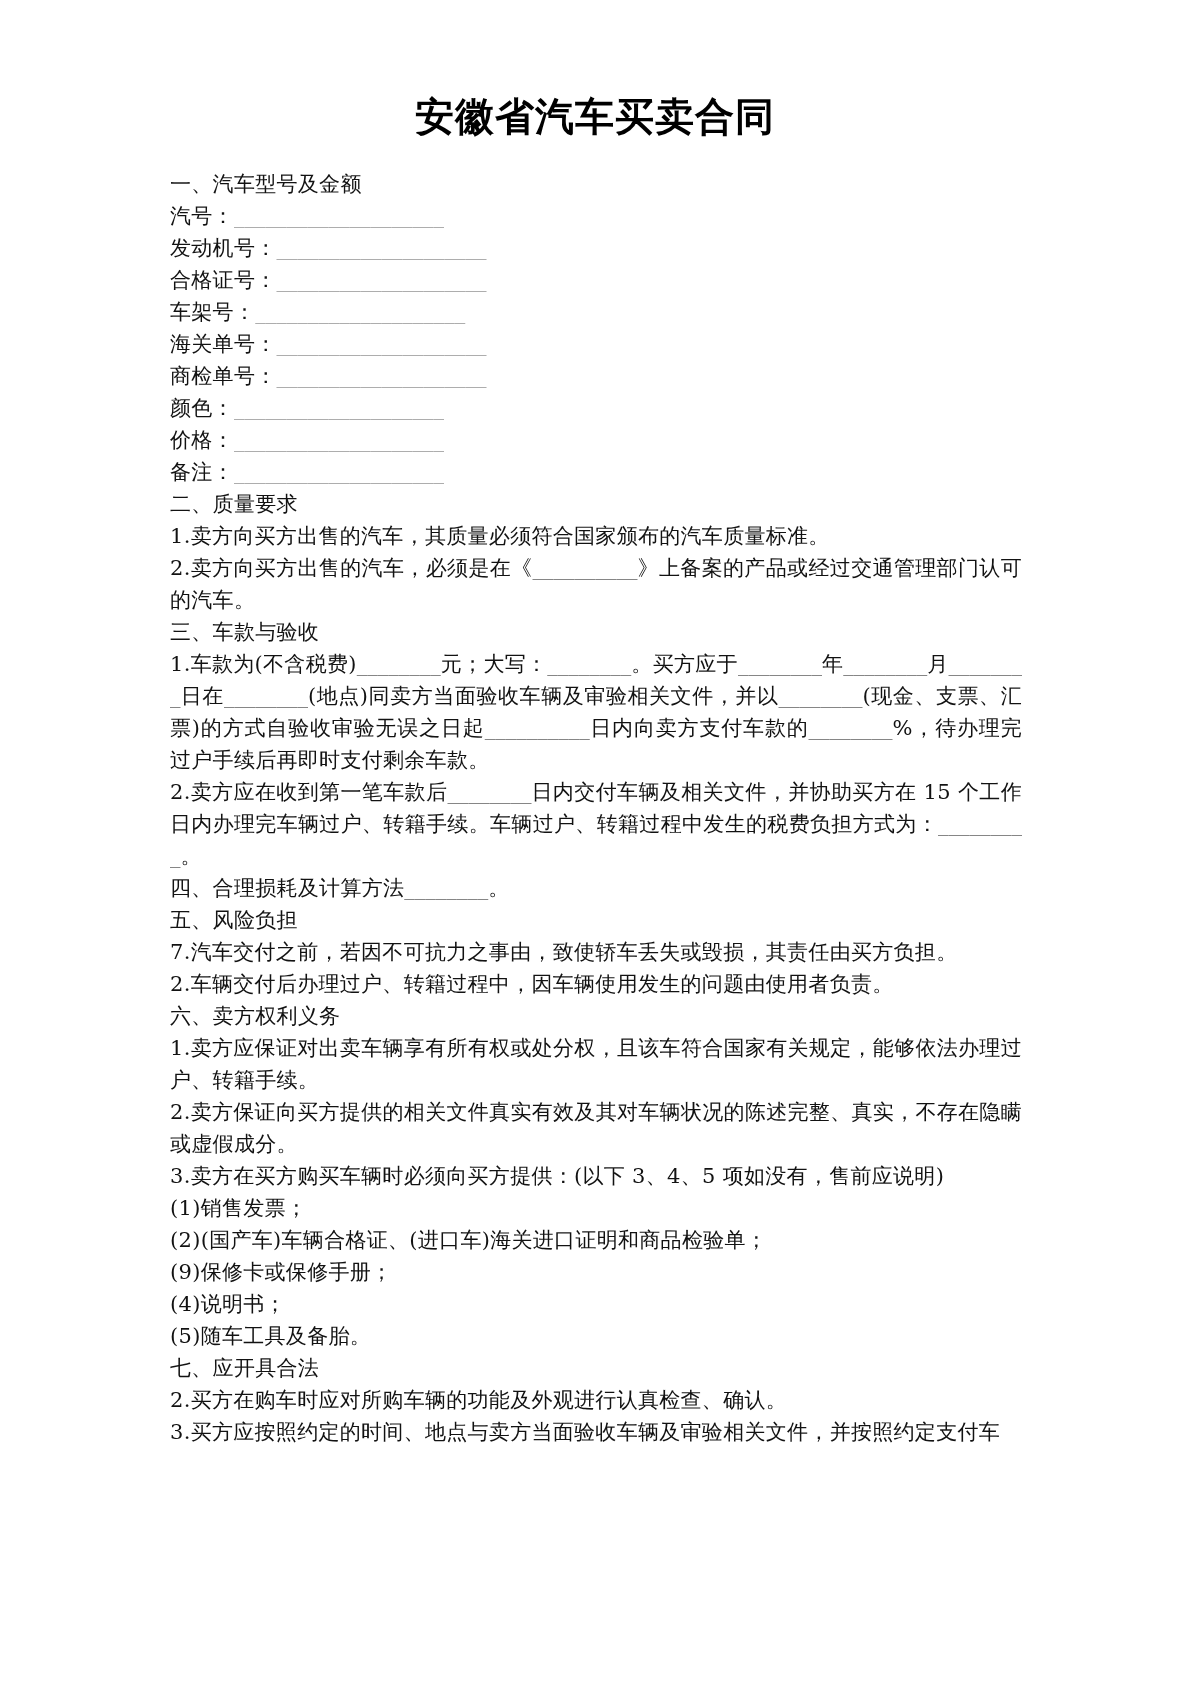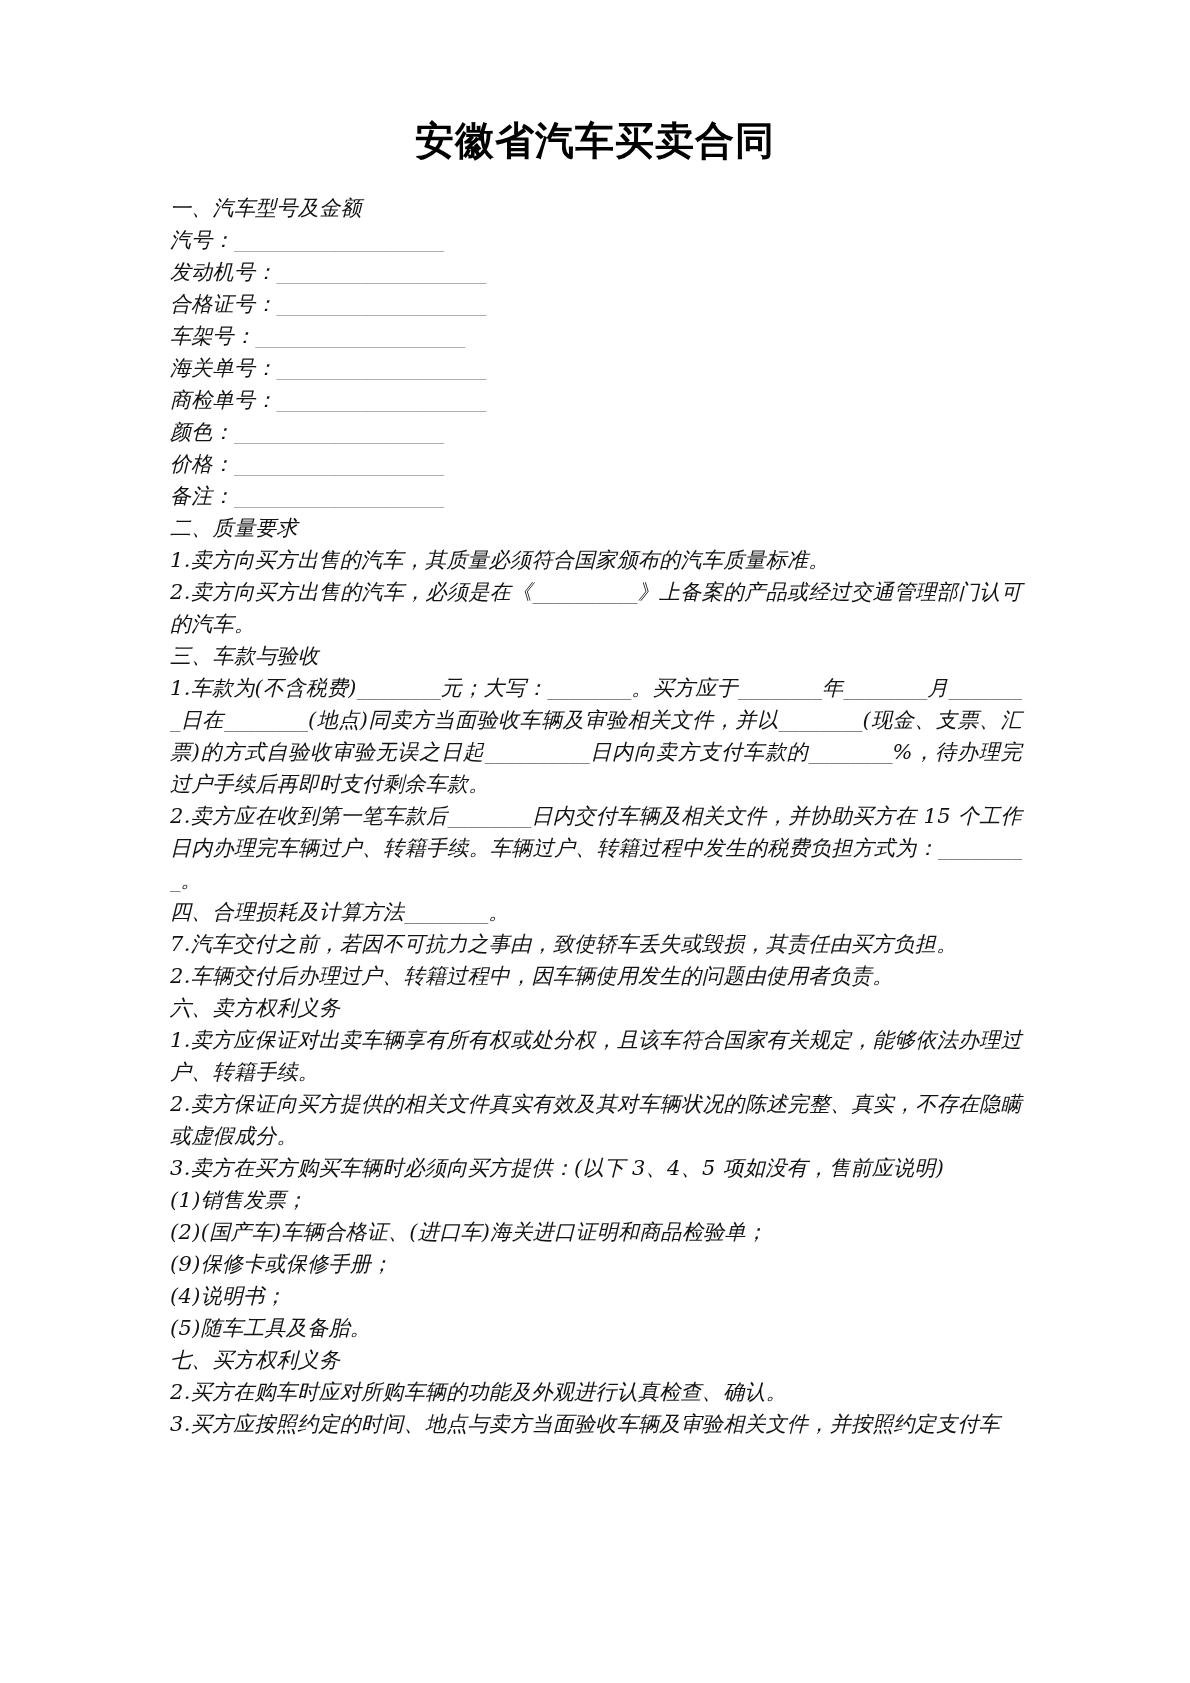--- a/index.html
+++ b/index.html
@@ -11,38 +11,38 @@
     color: #121212;
   }
   .page {
     position: relative;
     width: 1190px;
     height: 1683px;
     overflow: hidden;
     background: #ffffff;
   }
   .doc-title {
-    margin: 120px 0 0 0;
+    margin: 96px 0 0 0;
     padding: 0 170px;
     text-align: center;
     font-size: 39px;
     font-weight: 700;
     line-height: 1.05;
     letter-spacing: 1px;
     color: #000000;
   }
   .content {
     margin: 31px 168px 0 170px;
     width: 852px;
     font-size: 21px;
     line-height: 32px;
     text-align: justify;
     letter-spacing: 0.3px;
   }
-  .line { margin: 0; font-style: italic; }
+  .line { margin: 0; }
   .blank {
     letter-spacing: 0;
     white-space: normal;
     word-break: break-all;
   }
   .field .blank { color: #9a9a9a; }
   .text .blank, .heading .blank { color: #6a6a6a; }
 </style>
 </head>
 <body>
@@ -60,28 +60,29 @@
       <p class="line field">颜色：<span class="blank">____________________</span></p>
       <p class="line field">价格：<span class="blank">____________________</span></p>
       <p class="line field">备注：<span class="blank">____________________</span></p>
       <p class="line heading">二、质量要求</p>
       <p class="line text">1.卖方向买方出售的汽车，其质量必须符合国家颁布的汽车质量标准。</p>
       <p class="line text">2.卖方向买方出售的汽车，必须是在《<span class="blank">__________</span>》上备案的产品或经过交通管理部门认可的汽车。</p>
       <p class="line heading">三、车款与验收</p>
       <p class="line text">1.车款为(不含税费)<span class="blank">________</span>元；大写：<span class="blank">________</span>。买方应于<span class="blank">________</span>年<span class="blank">________</span>月<span class="blank">________</span>日在<span class="blank">________</span>(地点)同卖方当面验收车辆及审验相关文件，并以<span class="blank">________</span>(现金、支票、汇票)的方式自验收审验无误之日起<span class="blank">__________</span>日内向卖方支付车款的<span class="blank">________</span>%，待办理完过户手续后再即时支付剩余车款。</p>
       <p class="line text">2.卖方应在收到第一笔车款后<span class="blank">________</span>日内交付车辆及相关文件，并协助买方在 15 个工作日内办理完车辆过户、转籍手续。车辆过户、转籍过程中发生的税费负担方式为：<span class="blank">_________</span>。</p>
       <p class="line heading">四、合理损耗及计算方法<span class="blank">________</span>。</p>
+      <p class="line heading">五、风险负担</p>
       <p class="line text">7.汽车交付之前，若因不可抗力之事由，致使轿车丢失或毁损，其责任由买方负担。</p>
       <p class="line text">2.车辆交付后办理过户、转籍过程中，因车辆使用发生的问题由使用者负责。</p>
       <p class="line heading">六、卖方权利义务</p>
       <p class="line text">1.卖方应保证对出卖车辆享有所有权或处分权，且该车符合国家有关规定，能够依法办理过户、转籍手续。</p>
       <p class="line text">2.卖方保证向买方提供的相关文件真实有效及其对车辆状况的陈述完整、真实，不存在隐瞒或虚假成分。</p>
       <p class="line text">3.卖方在买方购买车辆时必须向买方提供：(以下 3、4、5 项如没有，售前应说明)</p>
       <p class="line text">(1)销售发票；</p>
       <p class="line text">(2)(国产车)车辆合格证、(进口车)海关进口证明和商品检验单；</p>
       <p class="line text">(9)保修卡或保修手册；</p>
       <p class="line text">(4)说明书；</p>
       <p class="line text">(5)随车工具及备胎。</p>
-      <p class="line heading">七、买方权利义务</p>
+      <p class="line heading">七、应开具合法</p>
       <p class="line text">2.买方在购车时应对所购车辆的功能及外观进行认真检查、确认。</p>
       <p class="line text">3.买方应按照约定的时间、地点与卖方当面验收车辆及审验相关文件，并按照约定支付车</p>
     </div>
 </div>
 
 </body></html>

